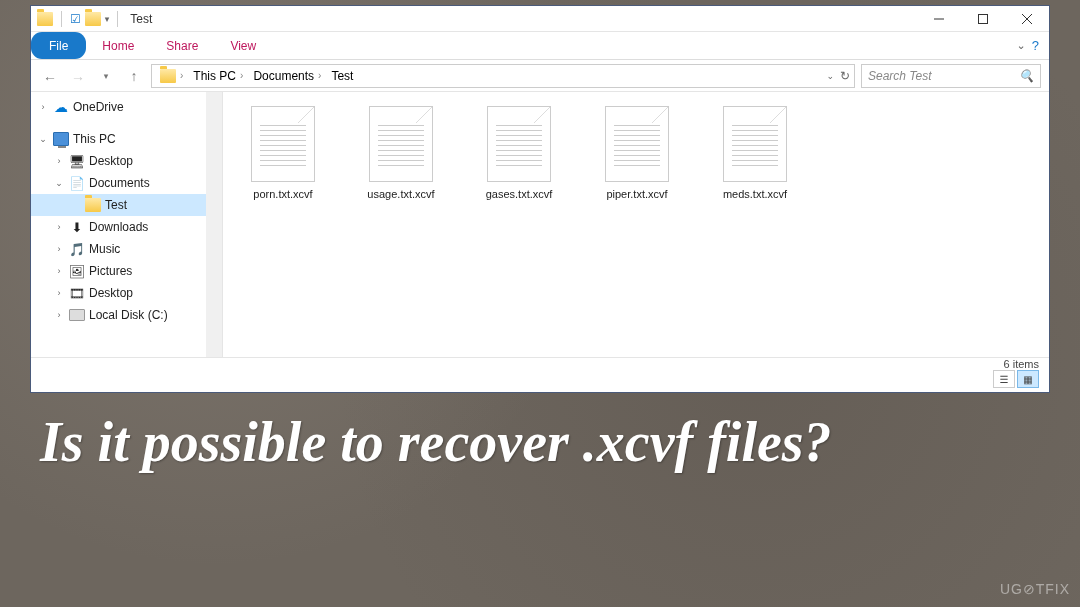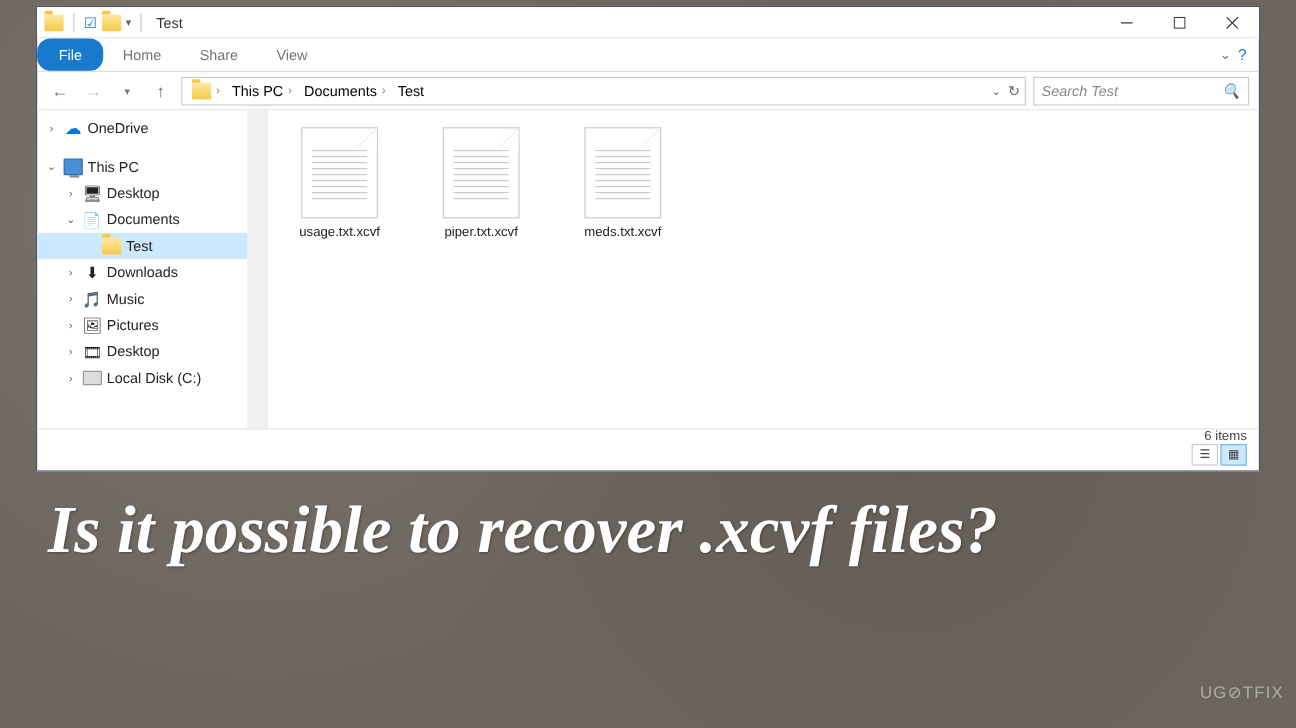--- a/index.html
+++ b/index.html
@@ -16,21 +16,21 @@
     .folder-icon-sm { width: 16px; height: 14px; background: linear-gradient(#ffe9a6,#f7c948); border-radius: 1px; position: relative; }
     .folder-icon-sm::before { content:""; position:absolute; top:-3px; left:0; width:7px; height:3px; background:#f7c948; border-radius:1px 1px 0 0; }
     .qat-sep { width: 1px; height: 16px; background: #ccc; margin: 0 4px; }
     .title-text { margin-left: 8px; font-size: 12px; color: #333; }
     .win-controls { margin-left: auto; display: flex; }
     .win-btn { width: 44px; height: 26px; display: flex; align-items: center; justify-content: center; font-size: 13px; color: #333; }
     
     
     .ribbon { height: 28px; display: flex; align-items: stretch; border-bottom: 1px solid #ddd; }
     .ribbon-file { background: #1979ca; color: #fff; padding: 0 18px; display: flex; align-items: center; font-size: 12px; border-radius: 11px; }
-    .ribbon-tab { padding: 0 16px; display: flex; align-items: center; font-size: 12px; color: #737373; }
+    .ribbon-tab { padding: 0 16px; display: flex; align-items: center; font-size: 12px; color: #be185d; }
     .ribbon-expand { margin-left: auto; padding: 0 10px; display: flex; align-items: center; gap: 6px; color: #666; }
     
     
     .navbar { height: 32px; display: flex; align-items: center; gap: 6px; padding: 0 8px; border-bottom: 1px solid #e5e5e5; }
     .nav-arrow { width: 22px; height: 22px; display: flex; align-items: center; justify-content: center; color: #777; font-size: 14px; }
     .nav-arrow.disabled { color: #ccc; }
     .addr-bar { flex: 1; height: 24px; border: 1px solid #ccc; display: flex; align-items: center; padding: 0 4px; font-size: 12px; gap: 2px; }
     .addr-seg { padding: 2px 4px; display: flex; align-items: center; gap: 4px; }
     .addr-sep { color: #888; font-size: 10px; }
     .addr-refresh { margin-left: auto; display: flex; gap:2px; align-items:center; color:#666; }
@@ -59,21 +59,21 @@
     
     
     .statusbar { height: 35px; border-top: 1px solid #e5e5e5; display: flex; align-items: flex-end; padding: 0 10px; font-size: 11px; color: #444; flex-direction: column; }
     .view-toggle { margin-left: auto; display: flex; gap: 2px; }
     .vt-btn { width: 22px; height: 18px; border: 1px solid #ccc; display:flex; align-items:center; justify-content:center; font-size:10px; }
     .vt-btn.active { background: #cce8ff; border-color: #7ab8e8; }
     
     
     .caption { position: absolute; left: 40px; top: 409px; font-family: "Comic Sans MS", cursive; font-size: 56px; color: #fff; font-weight: bold; line-height: 1.2; text-shadow: 1px 1px 2px rgba(0,0,0,.3); font-style: italic; }
     
-    .watermark { position: absolute; right: 10px; bottom: 22px; font-size: 14px; color: rgba(255,255,255,.45); font-family: sans-serif; letter-spacing: 1px; }
+    .watermark { position: absolute; right: 10px; bottom: 10px; font-size: 14px; color: rgba(255,255,255,.45); font-family: sans-serif; letter-spacing: 1px; }
     
     .pc-icon { width:16px; height:14px; background:#4a90d9; border:1px solid #2a6db0; border-radius:1px; position:relative; }
     .pc-icon::after { content:""; position:absolute; bottom:-3px; left:4px; width:8px; height:2px; background:#888; }
     .drive-icon { width:16px; height:12px; background:#ddd; border:1px solid #999; border-radius:1px; position:relative; }
     .onedrive-icon { color:#0078d4; font-size:14px; }
   </style>
 </head>
 <body>
 
 <div class="bg-texture"></div>
@@ -223,21 +223,53 @@
               <div></div>
               <div></div>
               <div></div>
               <div></div>
               <div></div>
               <div></div>
               <div></div>
               <div></div>
             </div>
     </div>
+    <div class="file-label">porn.txt.xcvf</div>
+        </div>
+        <div class="file-item">
+    <div class="file-icon">
+      <div class="file-lines">
+              <div></div>
+              <div></div>
+              <div></div>
+              <div></div>
+              <div></div>
+              <div></div>
+              <div></div>
+              <div></div>
+              <div></div>
+            </div>
+    </div>
     <div class="file-label">usage.txt.xcvf</div>
+        </div>
+        <div class="file-item">
+    <div class="file-icon">
+      <div class="file-lines">
+              <div></div>
+              <div></div>
+              <div></div>
+              <div></div>
+              <div></div>
+              <div></div>
+              <div></div>
+              <div></div>
+              <div></div>
+            </div>
+    </div>
+    <div class="file-label">gases.txt.xcvf</div>
         </div>
         <div class="file-item">
     <div class="file-icon">
       <div class="file-lines">
               <div></div>
               <div></div>
               <div></div>
               <div></div>
               <div></div>
               <div></div>

